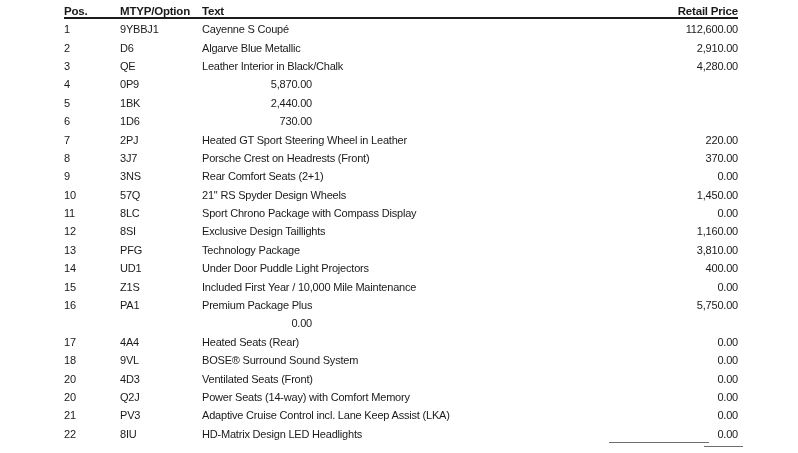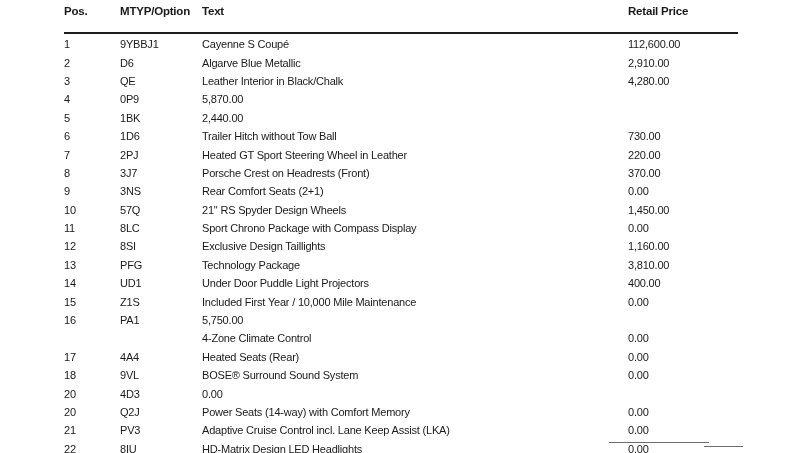--- a/index.html
+++ b/index.html
@@ -26,38 +26,38 @@
     top: 5px;
     width: 674px;
   }
   .thead {
     display: flex;
     align-items: flex-end;
     font-size: 11.5px;
     font-weight: 700;
     line-height: 12px;
     letter-spacing: -0.2px;
-    padding-bottom: 15px;
+    padding-bottom: 0;
     border-bottom: 2px solid #1c1c1c;
   }
   .tbody {
     margin-top: 1px;
   }
   .row {
     display: flex;
     align-items: center;
     height: 18.4px;
     font-size: 11px;
     letter-spacing: -0.2px;
     white-space: nowrap;
   }
   .col-pos   { width: 56px;  flex: 0 0 auto; }
   .col-code  { width: 82px;  flex: 0 0 auto; }
   .col-text  { flex: 1 1 auto; overflow: hidden; }
-  .col-price { width: 110px; flex: 0 0 auto; text-align: left; }
+  .col-price { width: 110px; flex: 0 0 auto; text-align: right; }
   .total-rule {
     position: absolute;
     left: 609px;
     top: 442px;
     width: 100px;
     height: 1px;
     background: #6e6e6e;
   }
   .last-price-underline {
     position: absolute;
@@ -108,21 +108,20 @@
         <span class="col-price">5,870.00</span>
       </div>
         <div class="row">
         <span class="col-pos">5</span>
         <span class="col-code">1BK</span>
         <span class="col-price">2,440.00</span>
       </div>
         <div class="row">
         <span class="col-pos">6</span>
         <span class="col-code">1D6</span>
-        <span class="col-text">Trailer Hitch without Tow Ball</span>
         <span class="col-price">730.00</span>
       </div>
         <div class="row">
         <span class="col-pos">7</span>
         <span class="col-code">2PJ</span>
         <span class="col-text">Heated GT Sport Steering Wheel in Leather</span>
         <span class="col-price">220.00</span>
       </div>
         <div class="row">
         <span class="col-pos">8</span>
@@ -168,43 +167,44 @@
       </div>
         <div class="row">
         <span class="col-pos">15</span>
         <span class="col-code">Z1S</span>
         <span class="col-text">Included First Year / 10,000 Mile Maintenance</span>
         <span class="col-price">0.00</span>
       </div>
         <div class="row">
         <span class="col-pos">16</span>
         <span class="col-code">PA1</span>
+        <span class="col-text">Premium Package Plus</span>
         <span class="col-price">5,750.00</span>
       </div>
         <div class="row">
         <span class="col-pos"></span>
         <span class="col-code"></span>
-        <span class="col-text">4-Zone Climate Control</span>
         <span class="col-price">0.00</span>
       </div>
         <div class="row">
         <span class="col-pos">17</span>
         <span class="col-code">4A4</span>
         <span class="col-text">Heated Seats (Rear)</span>
         <span class="col-price">0.00</span>
       </div>
         <div class="row">
         <span class="col-pos">18</span>
         <span class="col-code">9VL</span>
         <span class="col-text">BOSE® Surround Sound System</span>
         <span class="col-price">0.00</span>
       </div>
         <div class="row">
         <span class="col-pos">20</span>
         <span class="col-code">4D3</span>
+        <span class="col-text">Ventilated Seats (Front)</span>
         <span class="col-price">0.00</span>
       </div>
         <div class="row">
         <span class="col-pos">20</span>
         <span class="col-code">Q2J</span>
         <span class="col-text">Power Seats (14-way) with Comfort Memory</span>
         <span class="col-price">0.00</span>
       </div>
         <div class="row">
         <span class="col-pos">21</span>

